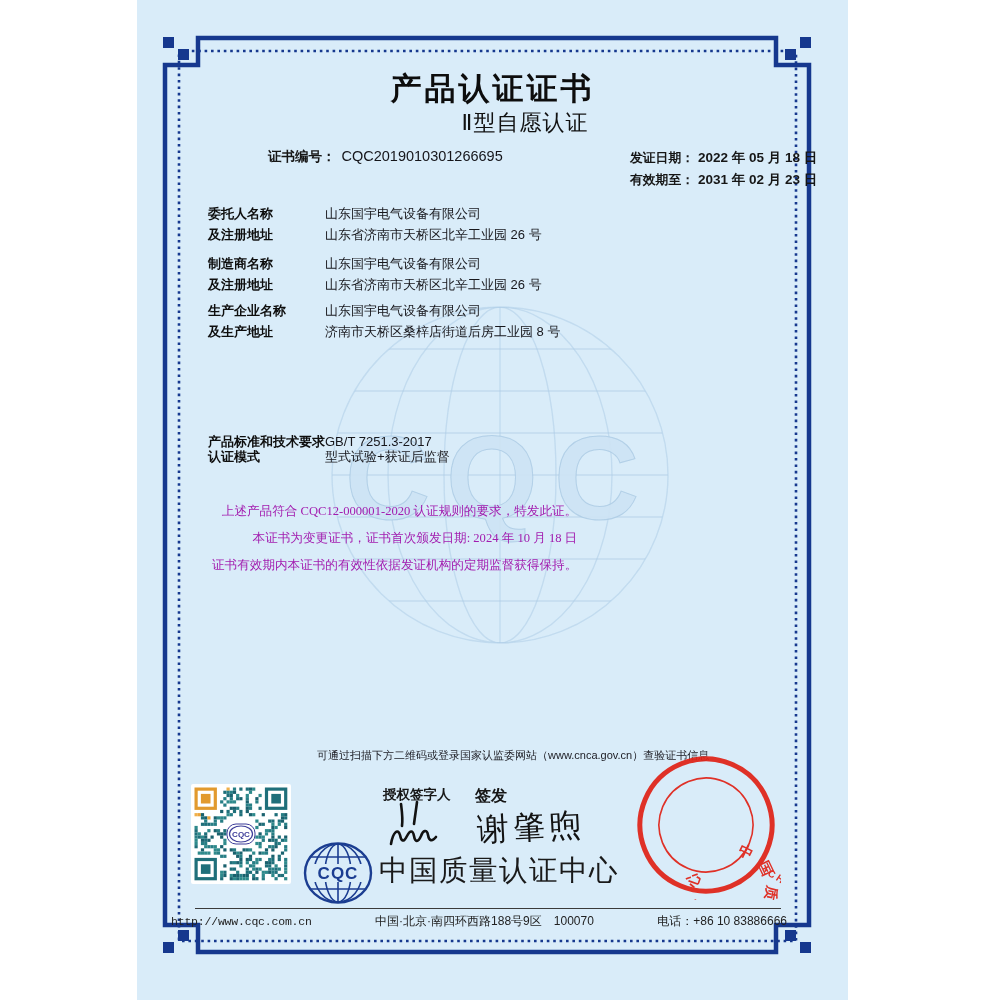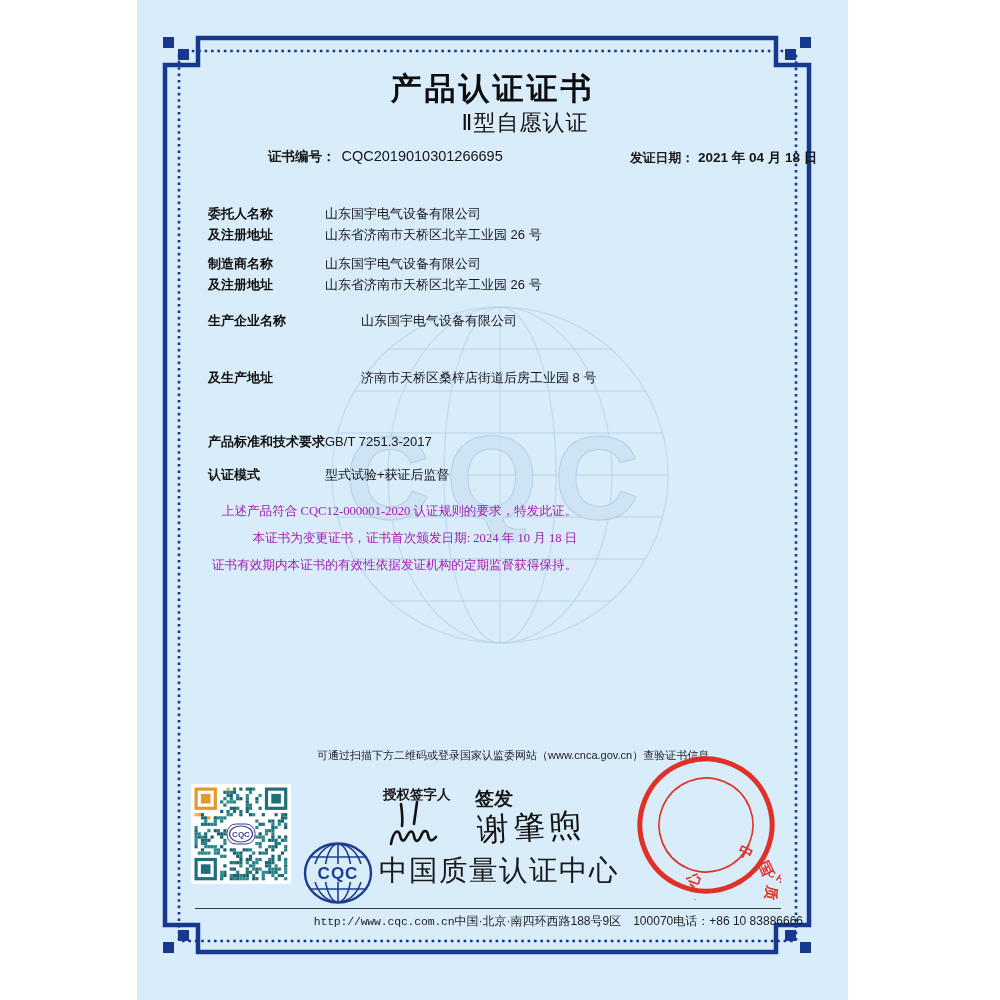--- a/index.html
+++ b/index.html
@@ -32,38 +32,38 @@
   .dates .lbl{font-weight:700;margin-left:33px;}
   .dates .val{font-family:"Liberation Sans",sans-serif;font-weight:600;font-size:13.5px;margin-left:4px;}
   .frow{left:71px;display:grid;grid-template-columns:117px auto;line-height:21px;font-size:13px;white-space:nowrap;}
   .frow .l{font-weight:700;color:#0e0e0e;}
   .frow .v{color:#17171c;}
   .frow .small{font-size:12.4px;}
   .statements{left:75px;top:498px;font-size:12.6px;line-height:27px;color:#a21caf;white-space:nowrap;text-align:right;}
   .qr-note{left:180px;top:748px;font-size:11px;color:#1b1b22;white-space:nowrap;}
   .qr{position:absolute;left:54px;top:784px;}
   .signer-label{left:246px;top:786px;font-size:13.5px;font-weight:700;}
-  .issue-label{left:338px;top:786px;font-size:19px;font-weight:700;}
+  .issue-label{left:338px;top:786px;font-size:16px;font-weight:700;}
   .sig{position:absolute;left:250px;top:800px;}
   .sig path{fill:none;stroke:#121212;stroke-width:2.6;stroke-linecap:round;stroke-linejoin:round;}
   .issuer-name{left:340px;top:806px;font-size:32px;font-family:"Liberation Serif",serif;
                transform:rotate(-3deg);letter-spacing:4px;color:#131313;}
   .orglogo{position:absolute;left:164px;top:840px;}
   .orglogo .ln{fill:none;stroke:#1b3d91;stroke-width:1.6;}
   .orglogo .outer{fill:none;stroke:#1b3d91;stroke-width:2.4;}
   .orglogo text{font-family:"Liberation Sans",sans-serif;font-weight:bold;font-size:17px;fill:#1b3d91;letter-spacing:1px;}
   .org-name{left:242px;top:852px;font-size:28.5px;letter-spacing:1.5px;color:#1a1a1a;font-weight:500;white-space:nowrap;}
   .seal{position:absolute;left:494px;top:750px;opacity:.93;}
   .seal .ring{fill:none;stroke:var(--seal-red);}
   .seal text{fill:var(--seal-red);}
   .seal .en{font-family:"Liberation Sans",sans-serif;font-weight:bold;font-size:10px;letter-spacing:1.8px;}
   .seal .cn{font-family:"Liberation Serif",serif;font-weight:bold;font-size:14.5px;letter-spacing:8px;}
   .footer-line{left:58px;top:908px;width:586px;border-top:1.3px solid #3a3a3a;height:0;}
-  .footer{left:34px;top:913px;width:616px;display:flex;justify-content:flex-end;align-items:baseline;
-          font-size:12px;color:#222;margin-left:16px;}
+  .footer{left:34px;top:913px;width:616px;display:flex;justify-content:space-between;align-items:baseline;
+          font-size:12px;color:#222;}
   .mono{font-family:"Liberation Mono",monospace;font-size:11.5px;letter-spacing:-0.2px;}
 </style>
 </head>
 <body>
 
 <div class="canvas">
   <div class="paper">
 
     <svg class="watermark" width="350" height="350" viewBox="-175 -175 350 350">
       <defs>
@@ -106,47 +106,50 @@
 
     <div class="abs title">产品认证证书</div>
     <div class="abs subtitle">Ⅱ型自愿认证</div>
 
     <div class="abs certrow">
       <span class="lbl kai">证书编号：</span><span class="val">CQC2019010301266695</span>
     </div>
 
     <div class="abs dates">
       <div>
-        <span class="lbl kai">发证日期：</span><span class="val">2021 年 04 月 18 日</span>
+        <span class="lbl kai">发证日期：</span><span class="val">2022 年 05 月 18 日</span>
+      </div>
+      <div>
+        <span class="lbl kai">有效期至：</span><span class="val">2031 年 02 月 23 日</span>
       </div>
     </div>
 
     <div class="abs frow" style="top:203px;">
       <span class="l">委托人名称</span>
         <span class="v">山东国宇电气设备有限公司</span>
       <span class="l">及注册地址</span>
         <span class="v">山东省济南市天桥区北辛工业园 26 号</span>
     </div>
     <div class="abs frow" style="top:253px;">
       <span class="l">制造商名称</span>
         <span class="v">山东国宇电气设备有限公司</span>
       <span class="l">及注册地址</span>
         <span class="v">山东省济南市天桥区北辛工业园 26 号</span>
     </div>
-    <div class="abs frow" style="top:310px;gap:36px;">
+    <div class="abs frow" style="top:300px;">
       <span class="l">生产企业名称</span>
         <span class="v">山东国宇电气设备有限公司</span>
       <span class="l">及生产地址</span>
         <span class="v">济南市天桥区桑梓店街道后房工业园 8 号</span>
     </div>
     <div class="abs frow" style="top:431px;">
       <span class="l">产品标准和技术要求</span>
         <span class="v">GB/T 7251.3-2017</span>
     </div>
-    <div class="abs frow" style="top:464px;">
+    <div class="abs frow" style="top:447px;font-family:Liberation Mono, monospace;">
       <span class="l">认证模式</span>
         <span class="v">型式试验+获证后监督</span>
     </div>
 
     <div class="abs statements kai">
       <div>上述产品符合 CQC12-000001-2020 认证规则的要求，特发此证。</div>
       <div>本证书为变更证书，证书首次颁发日期: 2024 年 10 月 18 日</div>
       <div>证书有效期内本证书的有效性依据发证机构的定期监督获得保持。</div>
     </div>
 

